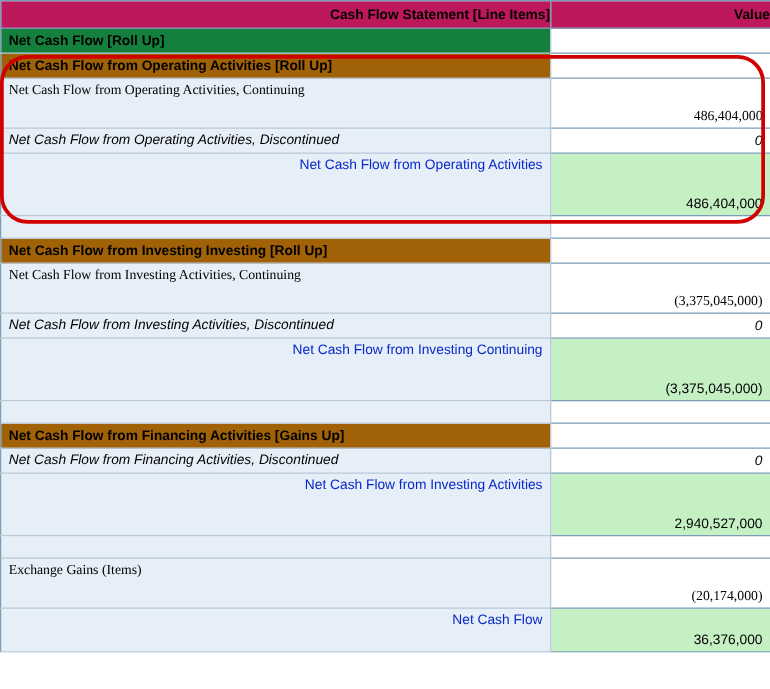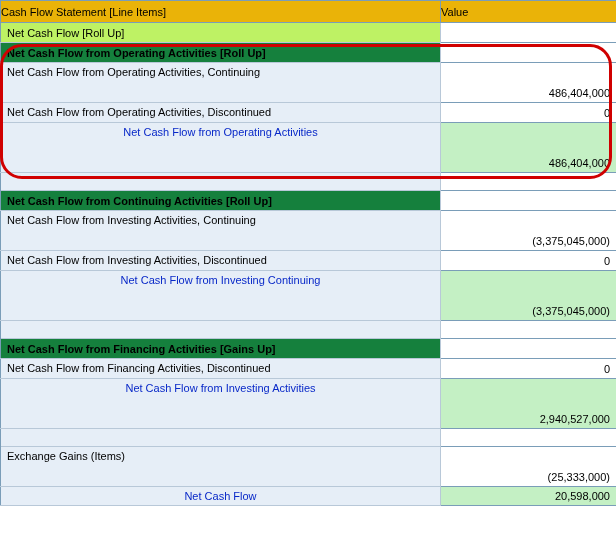--- a/index.html
+++ b/index.html
@@ -18,42 +18,43 @@
       width: 616px;
       table-layout: fixed;
     }
     td {
       padding: 0;
       vertical-align: bottom;
     }
     .col-label { width: 440px; }
     .col-value { width: 176px; margin-left: 25px; }
     .header-row td {
-      background: #eab308;
-      border: 1px solid #7a9db8;
-      text-align: left;
+      background: #be185d;
+      border: 1px solid #7a9db8;
+      text-align: right;
       height: 22px;
       vertical-align: middle;
+      font-weight: bold;
     }
     .section-row td.col-label {
-      background: #bef264;
-      border-left: 1px solid #7a9db8;
-      border-right: 1px solid #b8c8d8;
-      border-top: 1px solid #b8c8d8;
-      border-bottom: 1px solid #b8c8d8;
-      font-weight: normal;
+      background: #15803d;
+      border-left: 1px solid #7a9db8;
+      border-right: 1px solid #b8c8d8;
+      border-top: 1px solid #b8c8d8;
+      border-bottom: 1px solid #b8c8d8;
+      font-weight: bold;
       padding: 3px 6px;
       height: 20px;
     }
     .section-row td.col-value {
       background: #fff;
       border: 1px solid #7a9db8;
     }
     .sub-row td.col-label {
-      background: #15803d;
+      background: #a16207;
       border-left: 1px solid #7a9db8;
       border-right: 1px solid #b8c8d8;
       border-top: 1px solid #b8c8d8;
       border-bottom: 1px solid #b8c8d8;
       font-weight: bold;
       padding: 3px 6px;
       height: 20px;
     }
     .sub-row td.col-value {
       background: #fff;
@@ -68,43 +69,43 @@
       padding: 3px 6px;
       vertical-align: top;
     }
     .item-row td.col-value {
       background: #fff;
       border: 1px solid #7a9db8;
       text-align: right;
       padding: 3px 6px;
       vertical-align: bottom;
     }
-    .item-row.tall td { height: 40px; }
+    .item-row.tall td { height: 40px; font-family: Liberation Serif, serif; }
     .item-row.tall td.col-label { vertical-align: top; }
-    .item-row.short td { height: 20px; }
+    .item-row.short td { height: 20px; font-style: italic; }
     .total-row td.col-label {
       background: #e6eef7;
       border-left: 1px solid #7a9db8;
       border-right: 1px solid #b8c8d8;
       border-top: 1px solid #b8c8d8;
       border-bottom: 1px solid #b8c8d8;
-      text-align: center;
+      text-align: right;
       padding: 3px 6px;
       color: #0828c8;
       vertical-align: top;
     }
     .total-row td.col-value {
       background: #c4f0c4;
       border: 1px solid #7a9db8;
       text-align: right;
       padding: 3px 6px;
       vertical-align: bottom;
     }
     .total-row.tall td { height: 50px; }
-    .total-row.short td { height: 19px; }
+    .total-row.short td { height: 35px; }
     .spacer-row td.col-label {
       background: #e6eef7;
       border-left: 1px solid #7a9db8;
       border-right: 1px solid #b8c8d8;
       height: 18px;
     }
     .spacer-row td.col-value {
       background: #fff;
       border-left: 1px solid #7a9db8;
       border-right: 1px solid #7a9db8;
@@ -155,21 +156,21 @@
     <td class="col-label">Net Cash Flow from Operating Activities</td>
     <td class="col-value">486,404,000</td>
   </tr>
 
   <tr class="spacer-row">
         <td class="col-label"></td>
         <td class="col-value"></td>
       </tr>
 
   <tr class="sub-row">
-    <td class="col-label">Net Cash Flow from Continuing Activities [Roll Up]</td>
+    <td class="col-label">Net Cash Flow from Investing Investing [Roll Up]</td>
     <td class="col-value"></td>
   </tr>
   <tr class="item-row tall">
     <td class="col-label">Net Cash Flow from Investing Activities, Continuing</td>
     <td class="col-value">(3,375,045,000)</td>
   </tr>
   <tr class="item-row short">
     <td class="col-label">Net Cash Flow from Investing Activities, Discontinued</td>
     <td class="col-value">0</td>
   </tr>
@@ -196,23 +197,23 @@
     <td class="col-value">2,940,527,000</td>
   </tr>
 
   <tr class="spacer-row last">
         <td class="col-label"></td>
         <td class="col-value"></td>
       </tr>
 
   <tr class="item-row tall">
     <td class="col-label">Exchange Gains (Items)</td>
-    <td class="col-value">(25,333,000)</td>
+    <td class="col-value">(20,174,000)</td>
   </tr>
 
   <tr class="total-row short">
     <td class="col-label">Net Cash Flow</td>
-    <td class="col-value">20,598,000</td>
+    <td class="col-value">36,376,000</td>
   </tr>
 </tbody>
   </table>
 
 <div class="highlight-box" style="top:44px;left:0px;width:612px;height:135px;"></div>
 
 </body></html>

